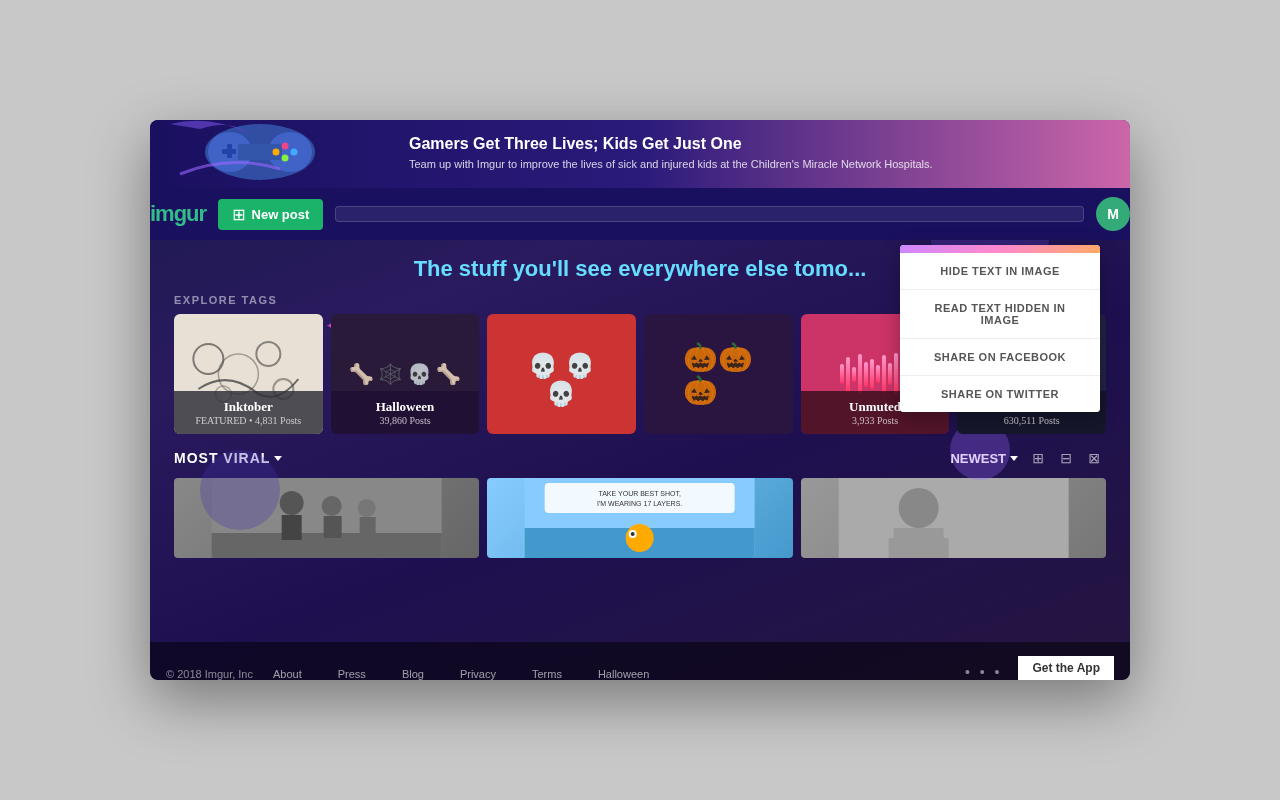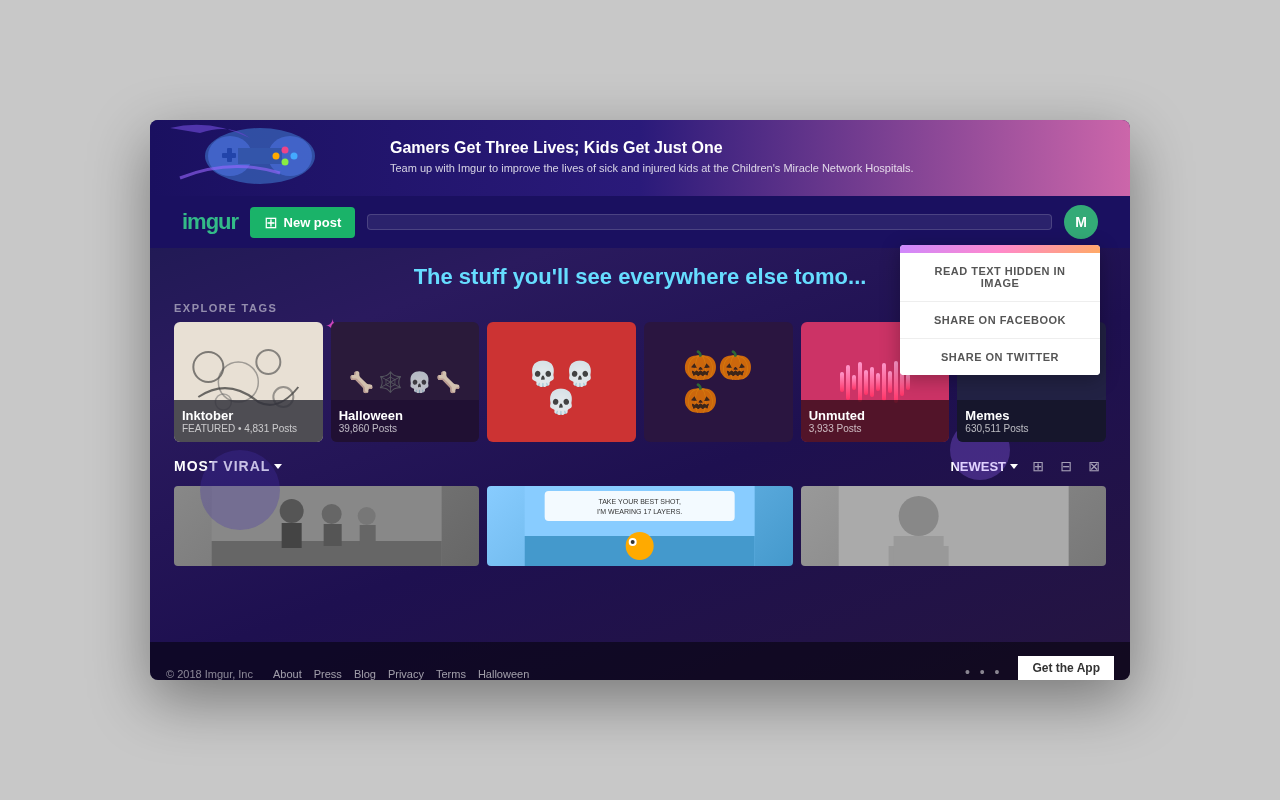--- a/index.html
+++ b/index.html
@@ -51,25 +51,26 @@
     .blob-3 {
       width: 60px; height: 60px;
       background: #9966ff;
       bottom: 200px; right: 120px;
     }
 
     
     .top-banner {
       position: relative;
       background: linear-gradient(90deg, #1a1060 0%, #2a1a7a 50%, #cc66aa 100%);
-      height: 76px;
+      height: 68px;
       display: flex;
       align-items: center;
       padding: 0 20px;
       overflow: hidden;
+      gap: 19px;
     }
     .banner-illustration {
       width: 200px;
       height: 80px;
       position: relative;
       flex-shrink: 0;
     }
     .banner-text {
       flex: 1;
       padding-left: 20px;
@@ -85,21 +86,21 @@
       font-size: 11px;
       line-height: 1.4;
     }
 
     
     .navbar {
       background: #1a1060;
       height: 52px;
       display: flex;
       align-items: center;
-      padding: 0 32px;
+      padding: 0 0;
       gap: 12px;
       position: relative;
       z-index: 10;
     }
     .logo {
       color: #33bb88;
       font-size: 22px;
       font-weight: 800;
       letter-spacing: -1px;
     }
@@ -179,20 +180,22 @@
       display: flex;
       align-items: center;
       justify-content: center;
     }
     .tag-overlay {
       position: absolute;
       bottom: 0;
       left: 0;
       right: 0;
       padding: 8px;
+      text-align: center;
+      font-family: Liberation Serif, serif;
     }
     .tag-name {
       color: white;
       font-weight: 700;
       font-size: 13px;
     }
     .tag-meta {
       color: rgba(255,255,255,0.7);
       font-size: 10px;
     }
@@ -285,21 +288,21 @@
       bottom: 0;
       left: 0;
       right: 0;
     }
     .footer-copyright {
       color: rgba(255,255,255,0.5);
       font-size: 11px;
     }
     .footer-links {
       display: flex;
-      gap: 12px;
+      gap: 36px;
       margin-left: 20px;
     }
     .footer-link {
       color: rgba(255,255,255,0.6);
       font-size: 11px;
       cursor: pointer;
       text-decoration: none;
     }
     .footer-dots {
       margin-left: auto;
@@ -624,19 +627,20 @@
         <a class="footer-link">Terms</a>
         <a class="footer-link">Halloween</a>
       </div>
       <span class="footer-dots">• • •</span>
       <button class="get-app-btn">Get the App</button>
     </div>
 
     <div class="context-popup">
       <div class="popup-header"></div>
 
+      <button class="popup-btn">HIDE TEXT IN IMAGE</button>
       <button class="popup-btn">READ TEXT HIDDEN IN IMAGE</button>
       <button class="popup-btn">SHARE ON FACEBOOK</button>
       <button class="popup-btn">SHARE ON TWITTER</button>
     </div>
 
   </div>
 </div>
 
 </body></html>

